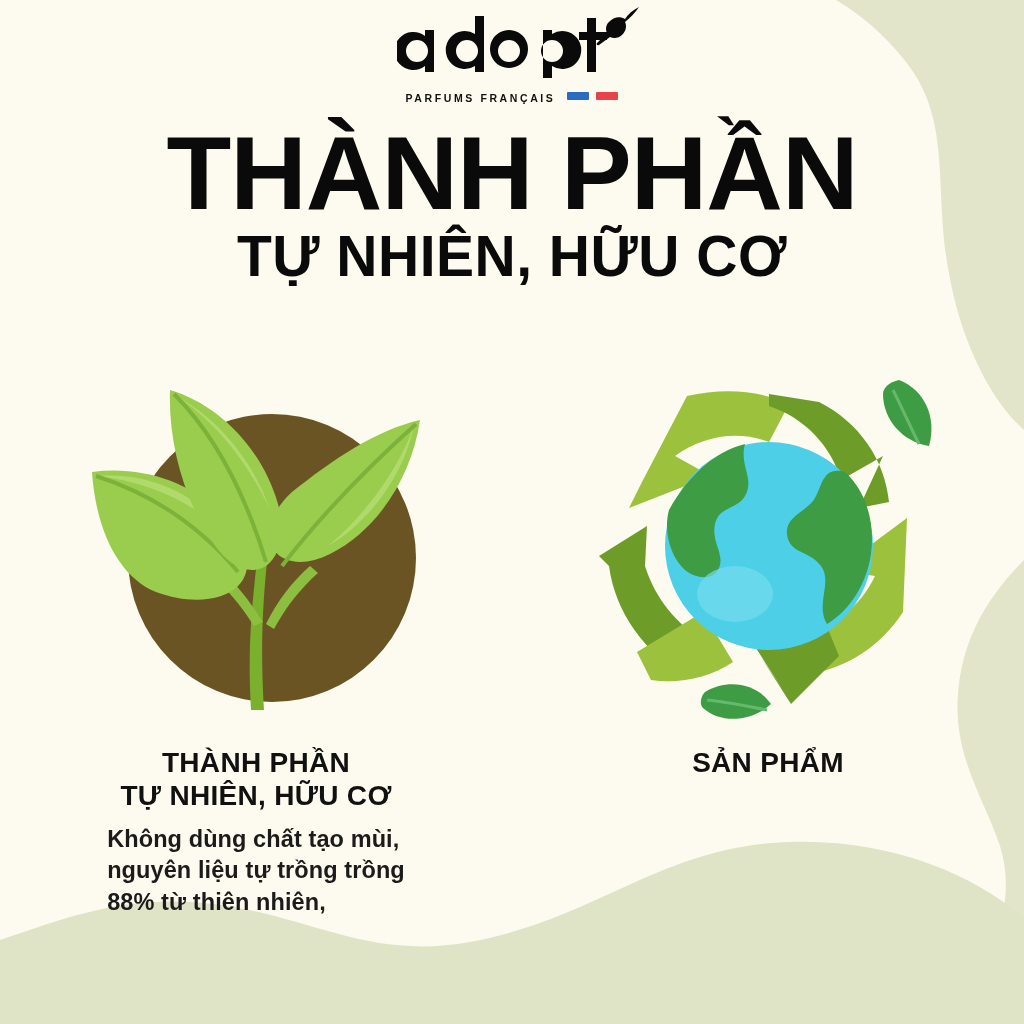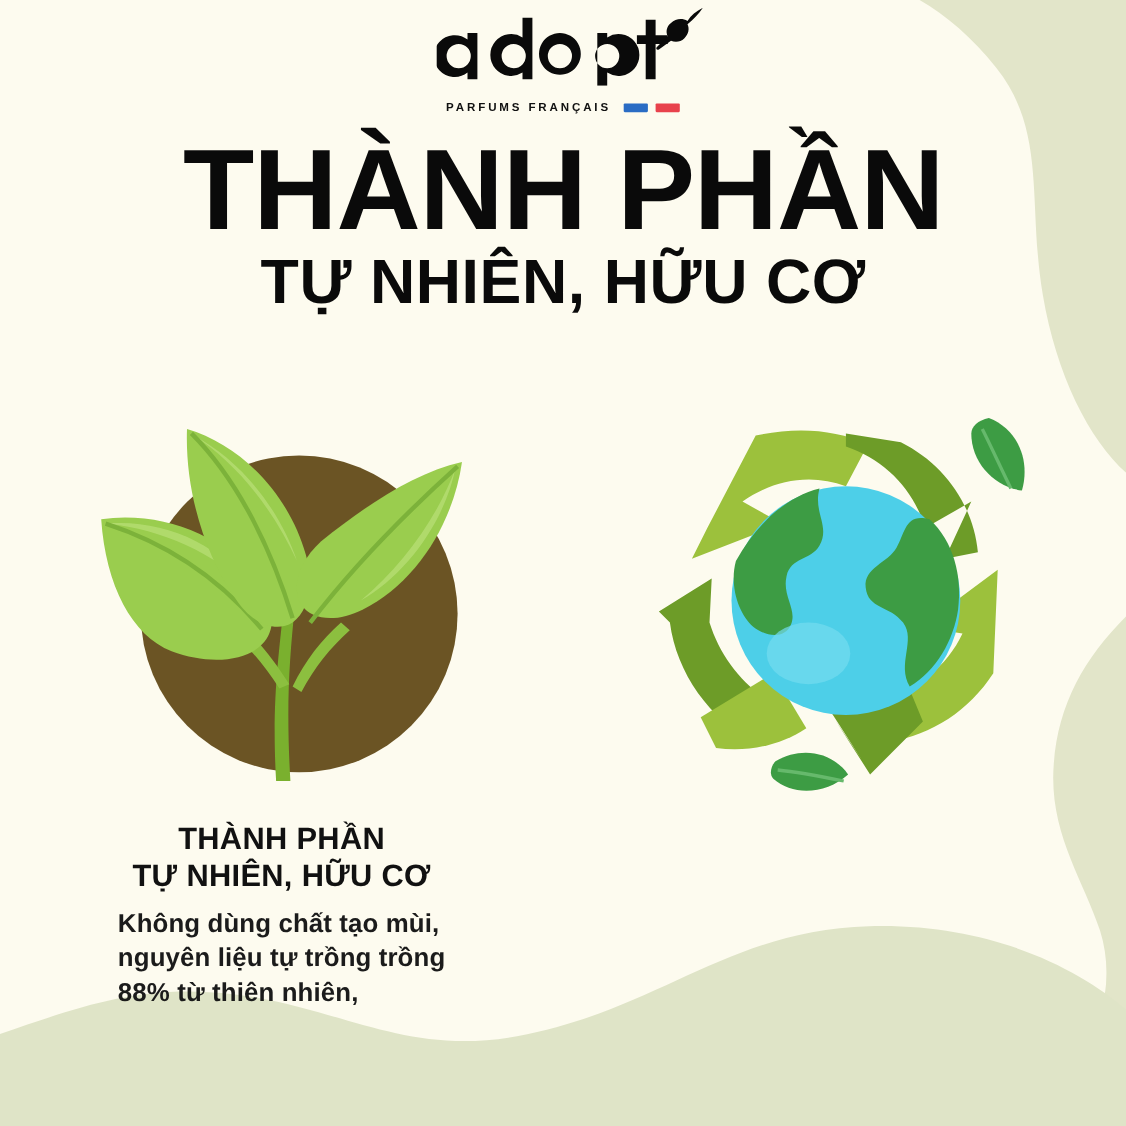--- a/index.html
+++ b/index.html
@@ -12,21 +12,21 @@
   .stage{position:absolute;inset:0;width:1024px;height:1024px;overflow:hidden;background:#fdfbef;}
 
   
   .bg-layer{position:absolute;inset:0;z-index:0;pointer-events:none;}
 
   
   .logo{position:absolute;top:20px;left:0;width:1024px;height:100px;z-index:5;
         display:flex;flex-direction:column;align-items:center;justify-content:flex-start;}
   .logo-mark{position:relative;width:230px;height:78px;}
   .logo-word{position:absolute;left:0;top:-4px;width:230px;height:62px;}
-  .logo-sub{display:flex;align-items:center;gap:8px;margin-top:-6px;}
+  .logo-sub{display:flex;gap:8px;margin-top:-6px;}
   .logo-sub-text{
     font-size:10.5px;letter-spacing:2.6px;font-weight:700;color:#111;
     font-family:"Liberation Sans", sans-serif;white-space:nowrap;
   }
   .flag{display:flex;gap:7px;margin-left:4px;}
   .flag i{display:block;width:22px;height:8px;border-radius:1px;}
   .flag .blue{background:#2a6cc4;}
   .flag .red{background:#e8424c;}
 
   
@@ -166,17 +166,18 @@
             <path d="M316 20 c26 10 38 38 30 66 c-26 -4 -46 -26 -46 -52 c0 -6 6 -12 16 -14 z" fill="#3d9c44"></path>
             <path d="M310 30 c10 20 18 38 26 54" stroke="#66b96c" stroke-width="3" fill="none"></path>
           </g>
           <g>
             <path d="M122 332 c24 -14 52 -8 66 12 c-20 18 -50 20 -68 4 c-4 -4 -2 -12 2 -16 z" fill="#3d9c44"></path>
             <path d="M124 340 c20 2 40 6 60 10" stroke="#66b96c" stroke-width="3" fill="none"></path>
           </g>
         </svg>
       </div>
       <div class="col-title">
+        <span>SẢN PHẨM</span>
       </div>
     </div>
 
   </div>
 </div>
 
 </body></html>

